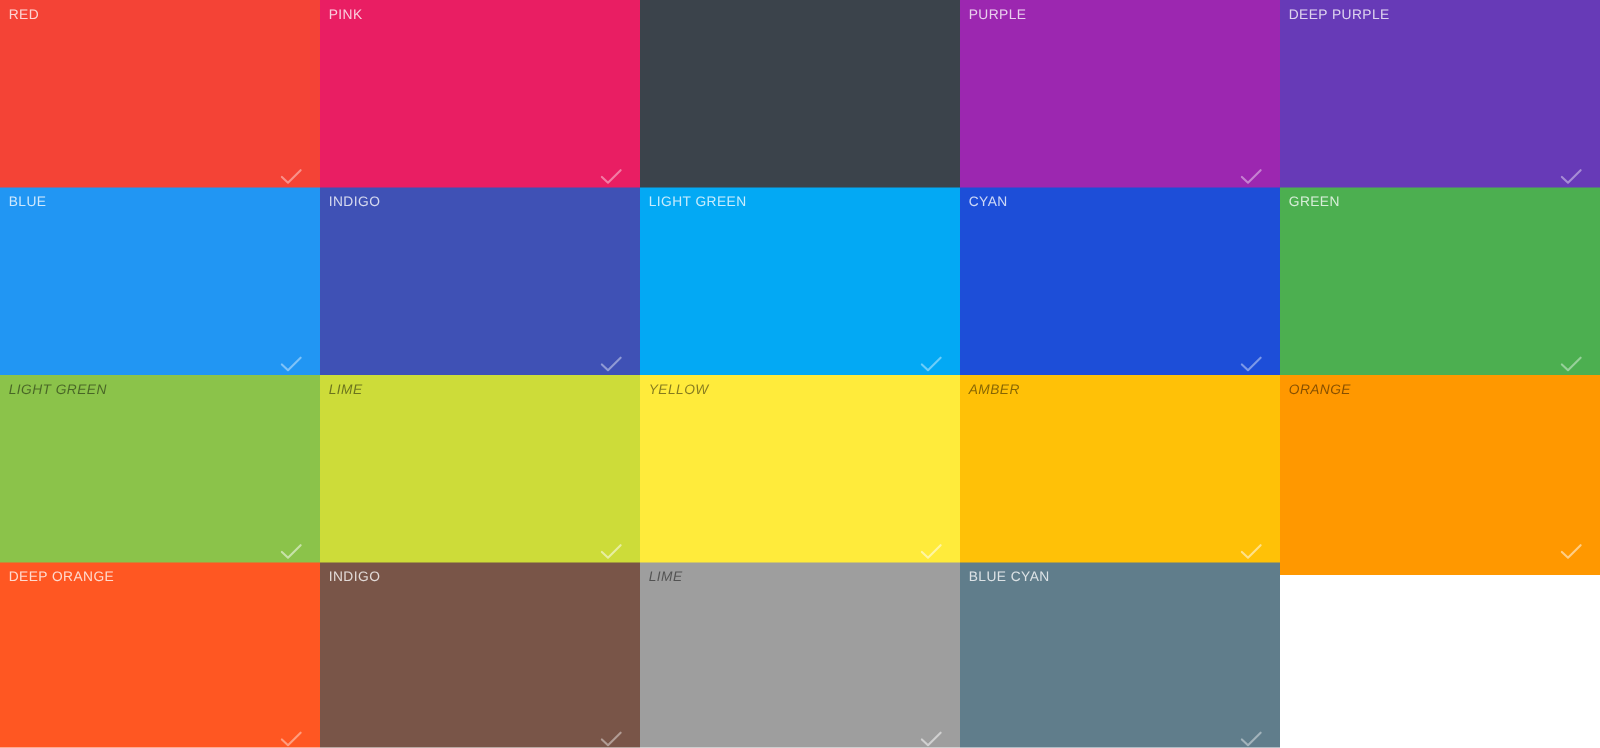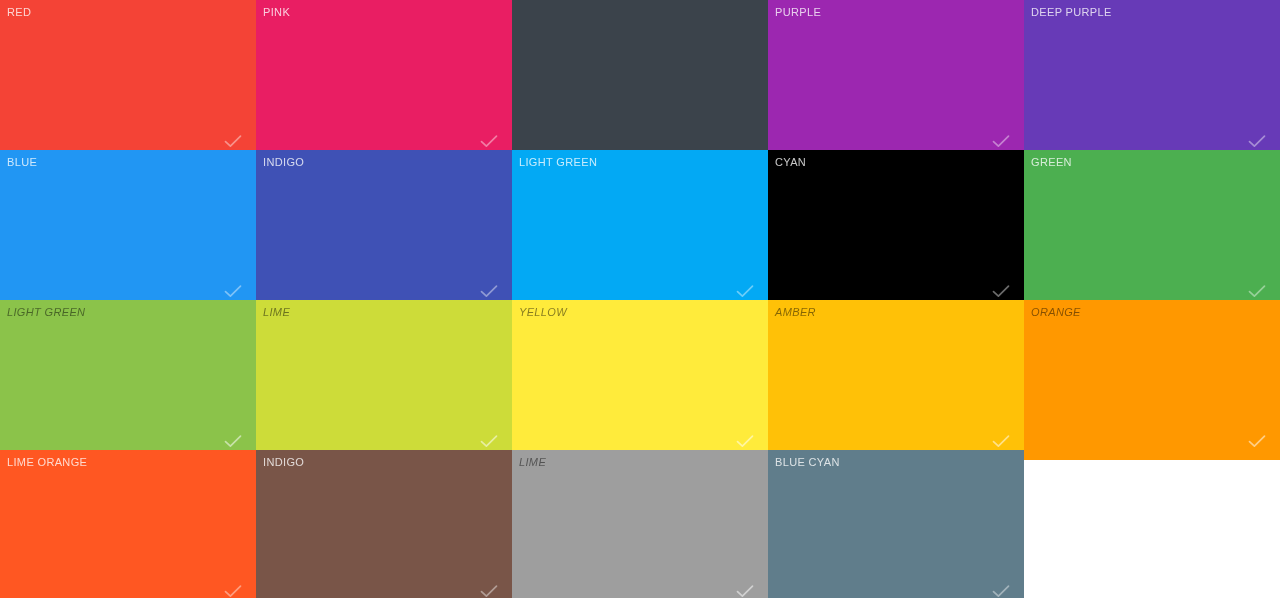--- a/index.html
+++ b/index.html
@@ -117,21 +117,21 @@
       <svg class="swatch-check" viewBox="0 0 26 26">
         <path d="M5.5 13.6 L10.4 18.2 L20.5 8.2"></path>
       </svg>
     </div>
     <div class="swatch light-text" style="background: rgb(3, 169, 244);">
       <span class="swatch-label">LIGHT GREEN</span>
       <svg class="swatch-check" viewBox="0 0 26 26">
         <path d="M5.5 13.6 L10.4 18.2 L20.5 8.2"></path>
       </svg>
     </div>
-    <div class="swatch light-text" style="background: #000000;">
+    <div class="swatch light-text" style="background: #1d4ed8;">
       <span class="swatch-label">CYAN</span>
       <svg class="swatch-check" viewBox="0 0 26 26">
         <path d="M5.5 13.6 L10.4 18.2 L20.5 8.2"></path>
       </svg>
     </div>
     <div class="swatch light-text" style="background: rgb(76, 175, 80);">
       <span class="swatch-label">GREEN</span>
       <svg class="swatch-check" viewBox="0 0 26 26">
         <path d="M5.5 13.6 L10.4 18.2 L20.5 8.2"></path>
       </svg>
@@ -160,21 +160,21 @@
         <path d="M5.5 13.6 L10.4 18.2 L20.5 8.2"></path>
       </svg>
     </div>
     <div class="swatch dark-text" style="background: rgb(255, 152, 0);">
       <span class="swatch-label">ORANGE</span>
       <svg class="swatch-check" viewBox="0 0 26 26">
         <path d="M5.5 13.6 L10.4 18.2 L20.5 8.2"></path>
       </svg>
     </div>
     <div class="swatch light-text" style="background: rgb(255, 87, 34);">
-      <span class="swatch-label">LIME ORANGE</span>
+      <span class="swatch-label">DEEP ORANGE</span>
       <svg class="swatch-check" viewBox="0 0 26 26">
         <path d="M5.5 13.6 L10.4 18.2 L20.5 8.2"></path>
       </svg>
     </div>
     <div class="swatch light-text" style="background: rgb(121, 85, 72);">
       <span class="swatch-label">INDIGO</span>
       <svg class="swatch-check" viewBox="0 0 26 26">
         <path d="M5.5 13.6 L10.4 18.2 L20.5 8.2"></path>
       </svg>
     </div>

